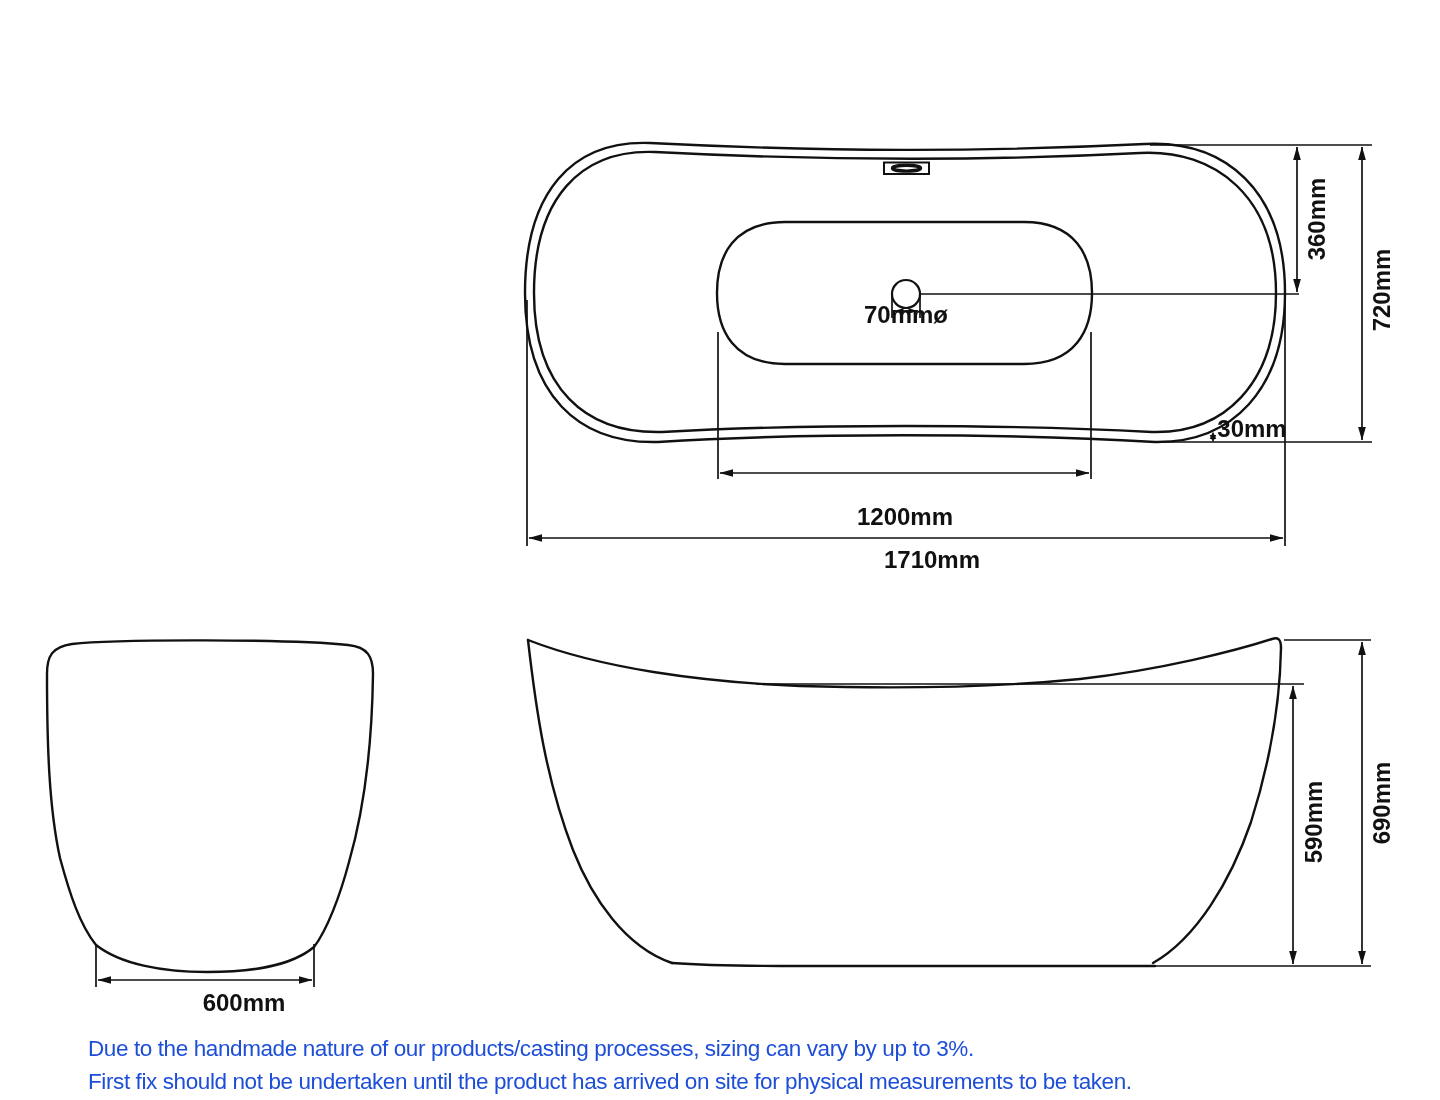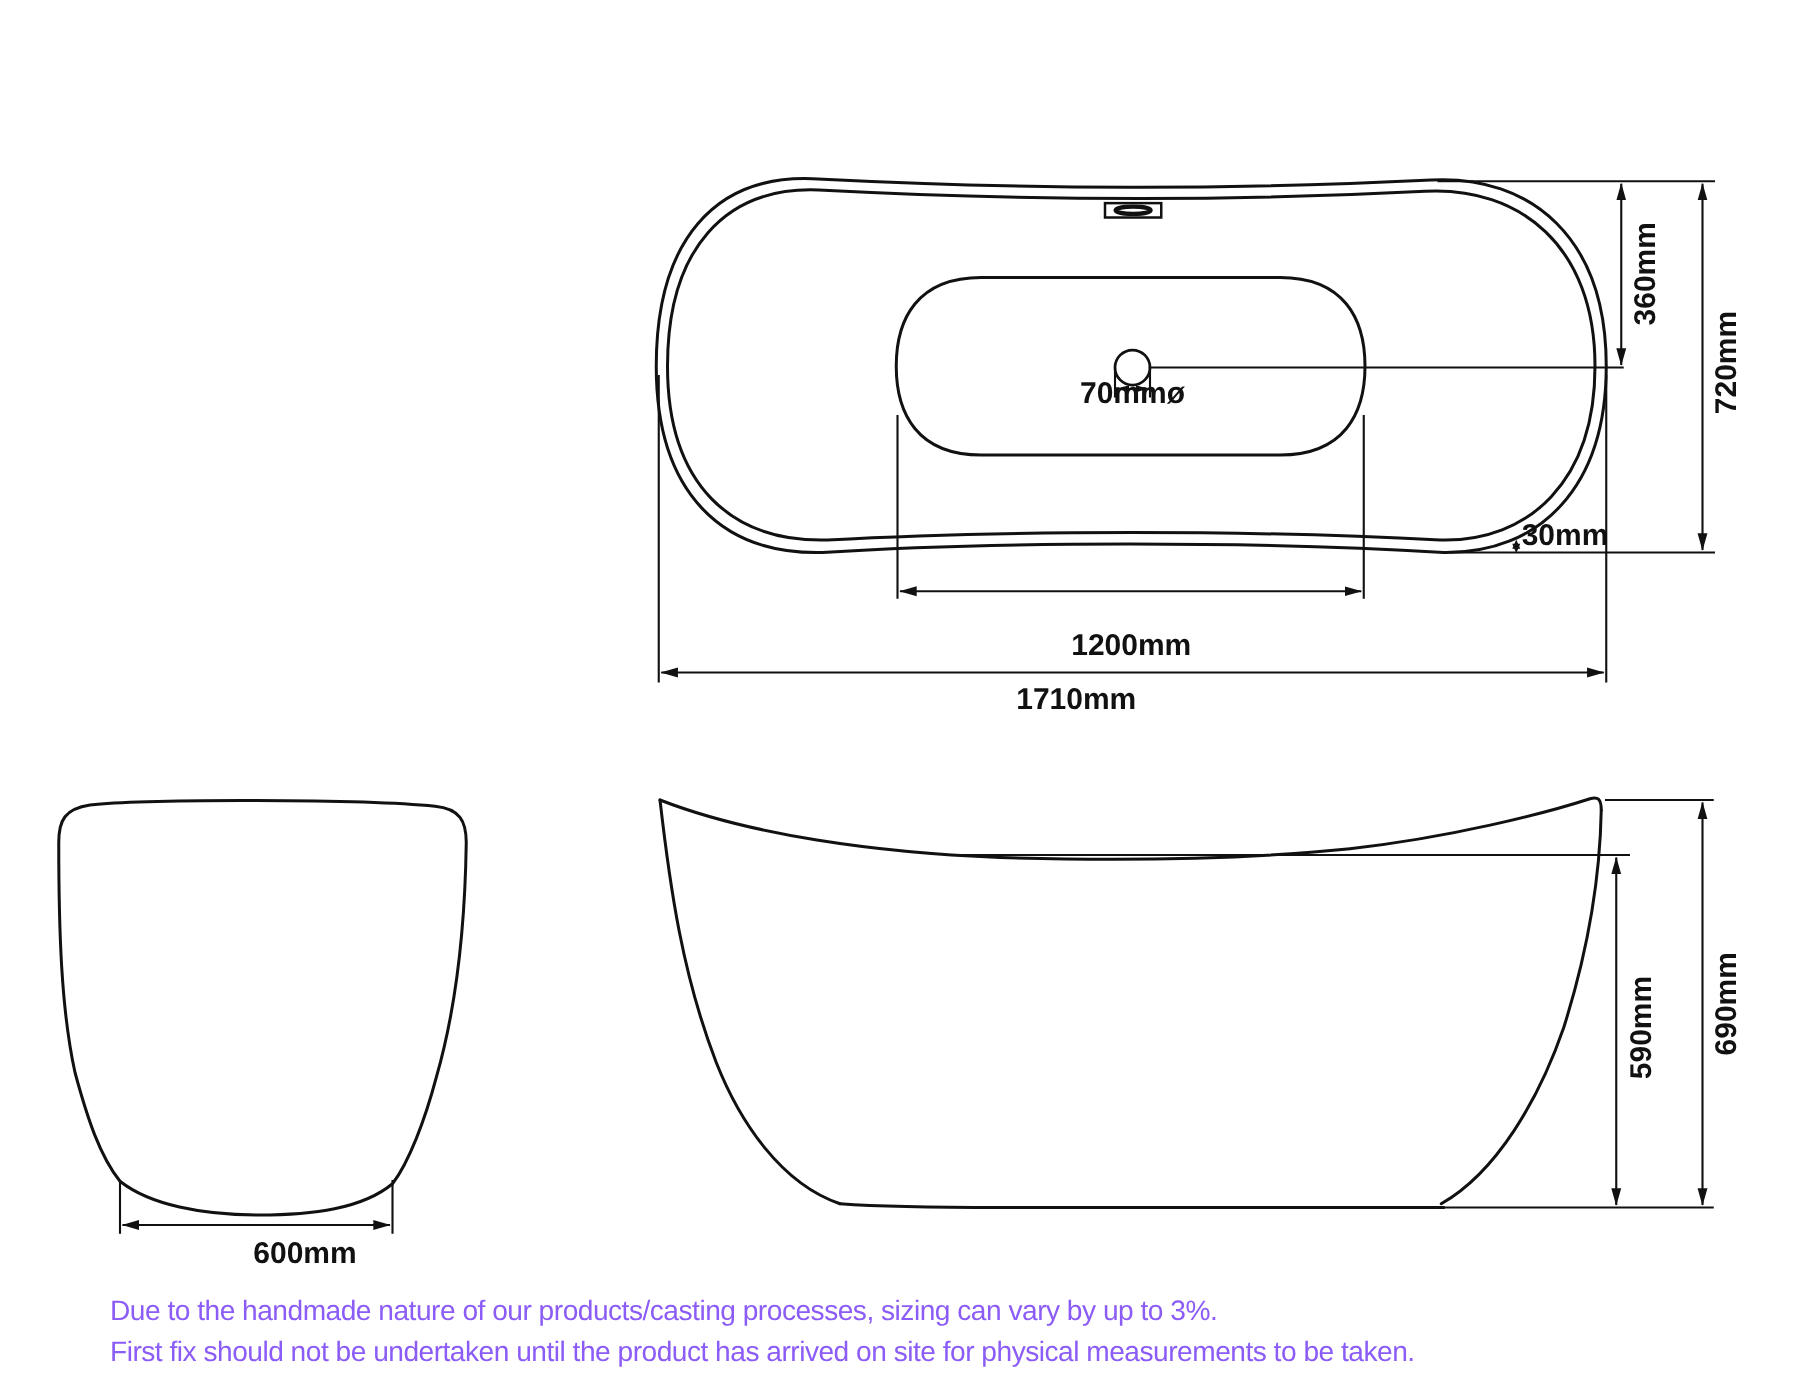--- a/index.html
+++ b/index.html
@@ -19,21 +19,21 @@
     color: #111;
     white-space: nowrap;
     transform: translate(-50%, -50%);
     letter-spacing: 0px;
   }
   .dim-label.rot { transform: translate(-50%, -50%) rotate(-90deg); }
   .notes {
     position: absolute;
     left: 88px;
     top: 1032px;
-    color: #8b5cf6;
+    color: #1d4ed8;
   }
   .note-line {
     font-size: 22.5px;
     letter-spacing: -0.4px;
     line-height: 33px;
     white-space: nowrap;
   }
 </style>
 </head>
 <body>
@@ -152,21 +152,21 @@
   <div class="dim-label rot" style="left:1317px; top:219px;">360mm</div>
 
   <div class="dim-label rot" style="left:1382px; top:290px;">720mm</div>
 
   <div class="dim-label" style="left:1252px; top:429px;text-align:right;">30mm</div>
 
   <div class="dim-label" style="left:906px; top:315px;">70mmø</div>
 
   <div class="dim-label" style="left:905px; top:469px;margin-top:48px;">1200mm</div>
 
-  <div class="dim-label" style="left:861px; top:560px;">1710mm</div>
+  <div class="dim-label" style="left:932px; top:560px;">1710mm</div>
 
   <div class="dim-label" style="left:205px; top:1003px;margin-left:39px;">600mm</div>
 
   <div class="dim-label rot" style="left:1314px; top:822px;">590mm</div>
 
   <div class="dim-label rot" style="left:1382px; top:803px;">690mm</div>
 
   <div class="notes">
     <div class="note-line">Due to the handmade nature of our products/casting processes, sizing can vary by up to 3%.</div>
     <div class="note-line">First fix should not be undertaken until the product has arrived on site for physical measurements to be taken.</div>

